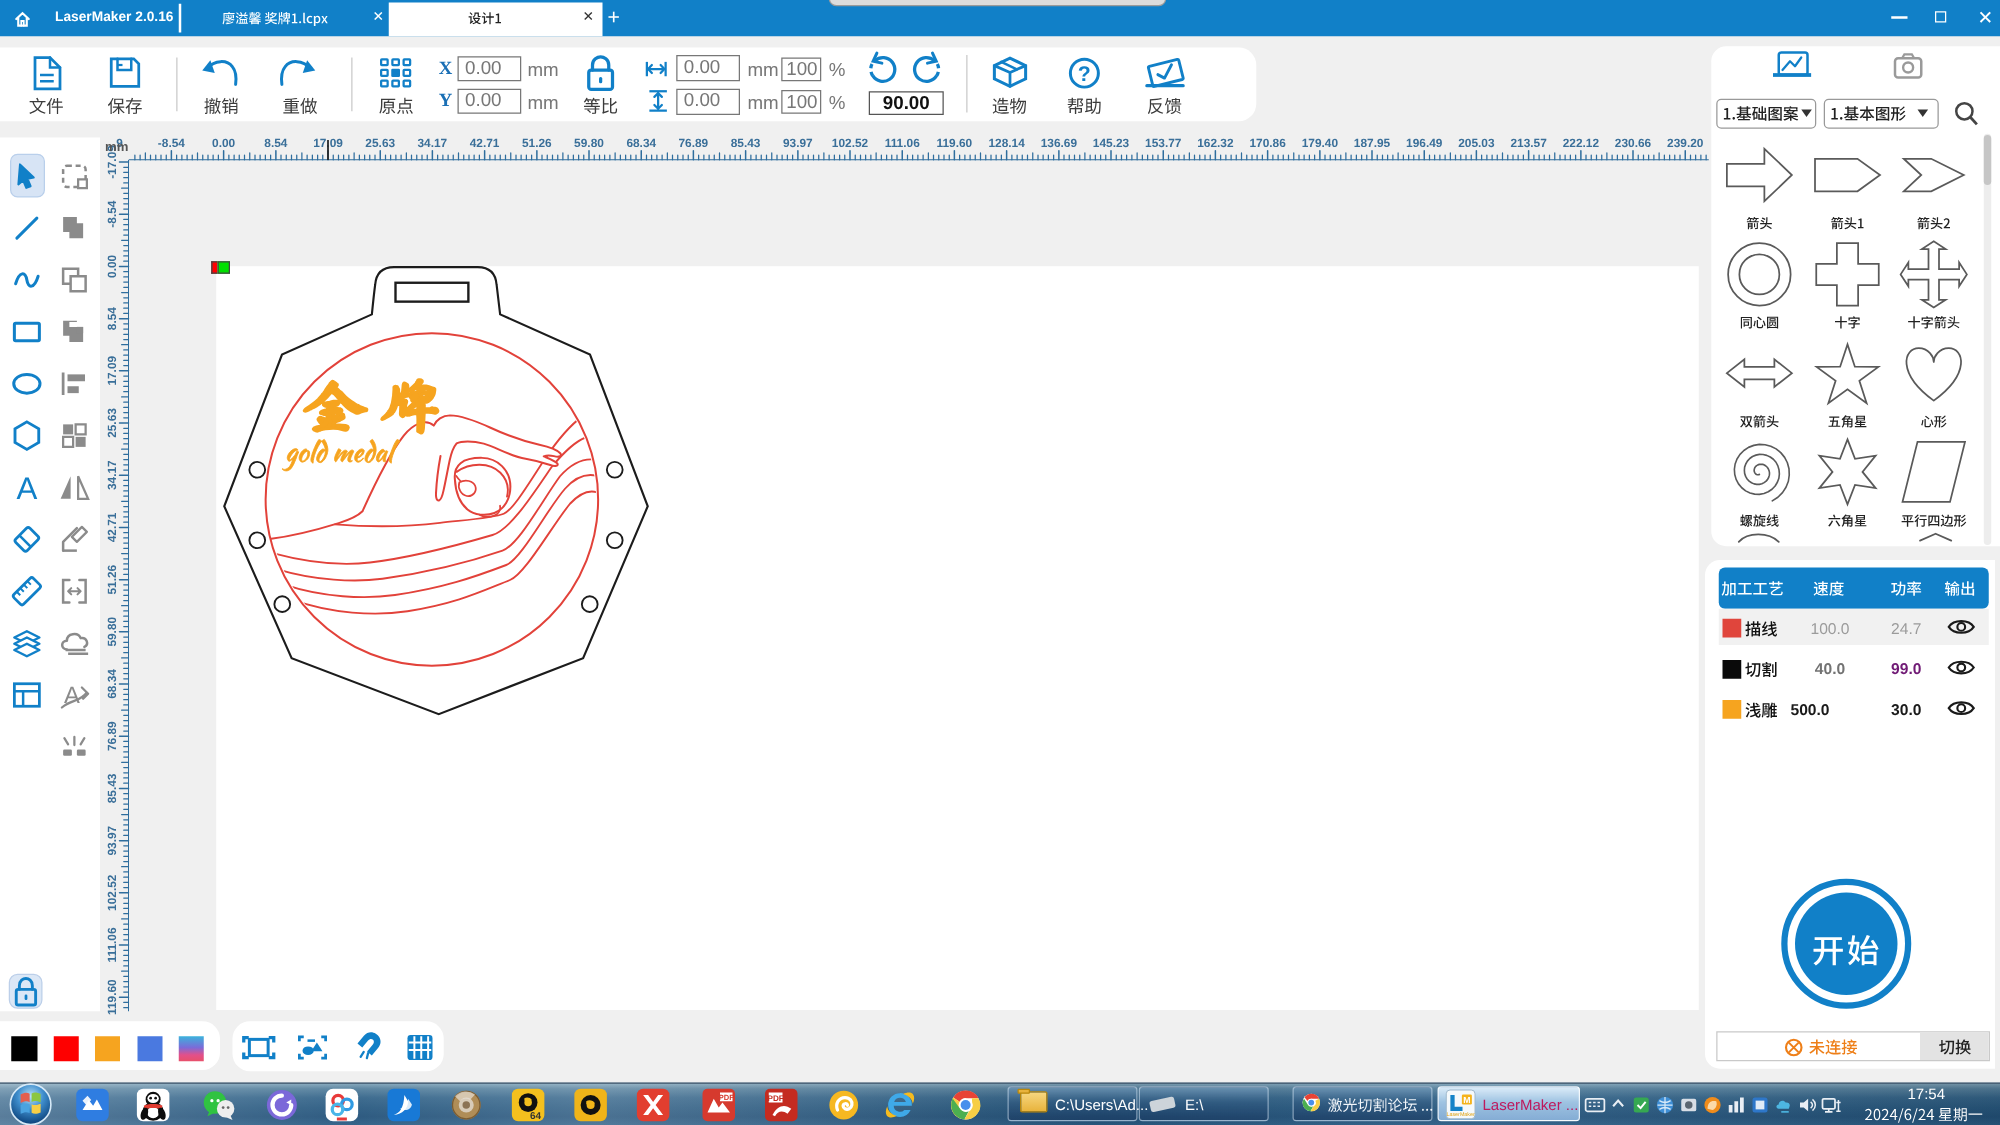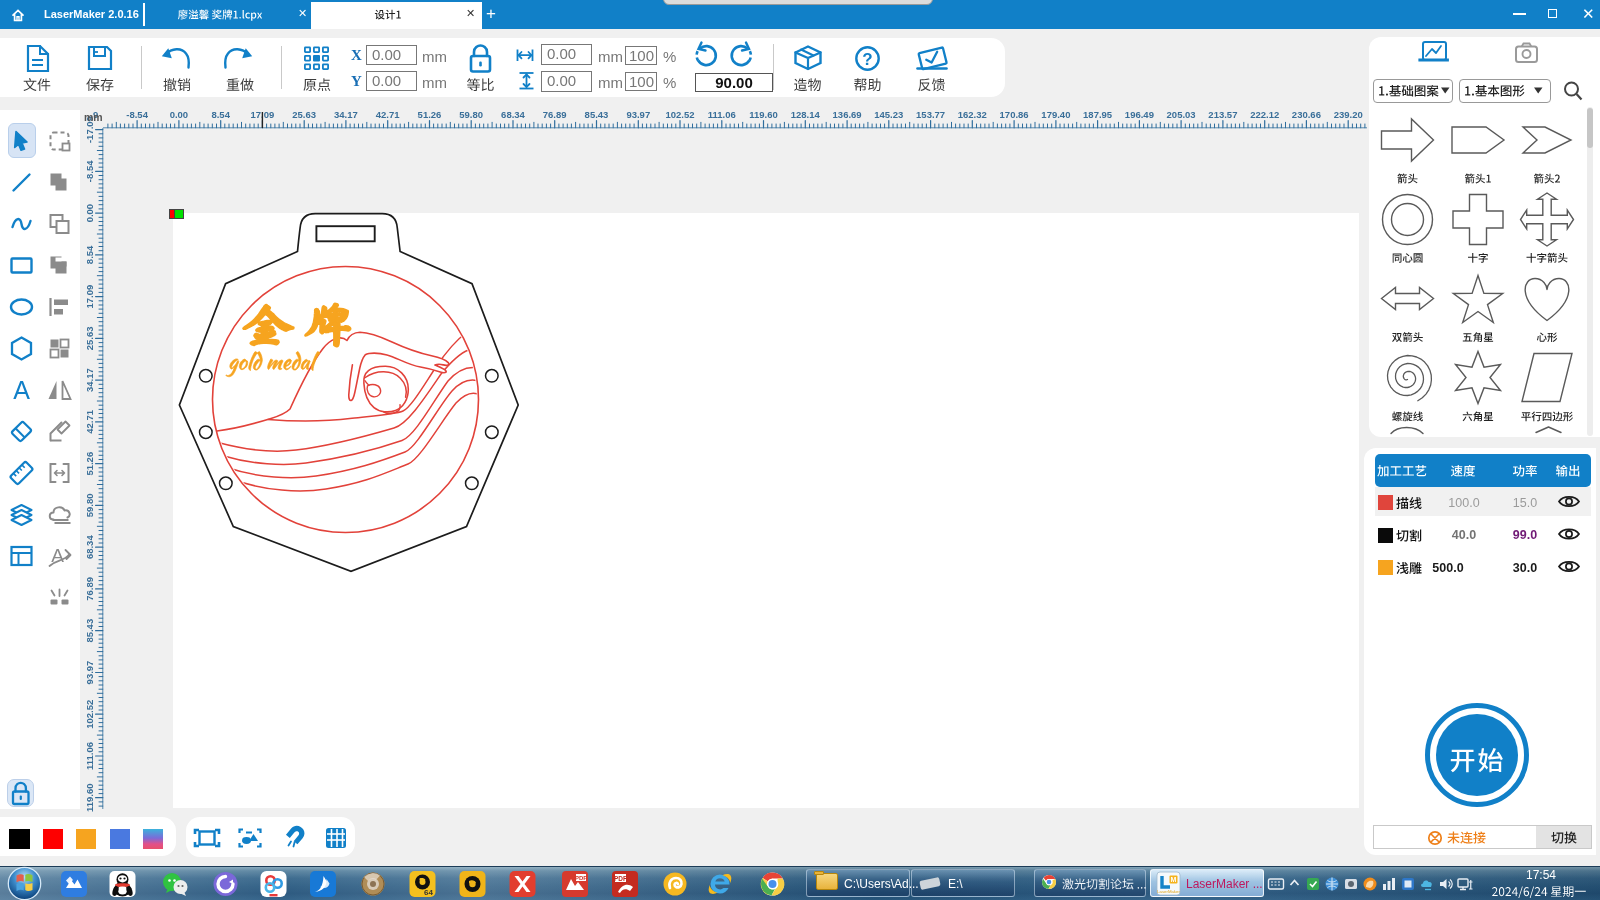--- a/index.html
+++ b/index.html
@@ -57,21 +57,21 @@
 <div class="abs" style="left:422px;top:48px;color:#777;font-size:15px">mm</div>
 <div class="abs" style="left:422px;top:74px;color:#777;font-size:15px">mm</div>
 <div class="inp" style="left:541px;top:44px;width:51px;height:21px">0.00</div>
 <div class="inp" style="left:541px;top:71px;width:51px;height:21px">0.00</div>
 <div class="abs" style="left:598px;top:48px;color:#777;font-size:15px">mm</div>
 <div class="abs" style="left:598px;top:74px;color:#777;font-size:15px">mm</div>
 <div class="inp" style="left:625px;top:46px;width:32px;height:19px;padding-left:3px">100</div>
 <div class="inp" style="left:625px;top:72px;width:32px;height:19px;padding-left:3px">100</div>
 <div class="abs" style="left:663px;top:48px;color:#777;font-size:15px">%</div>
 <div class="abs" style="left:663px;top:74px;color:#777;font-size:15px">%</div>
-<div class="inp" style="left:695px;top:73px;width:78px;height:19px;color:#111;font-weight:bold;text-align:center;padding-left:0;border-color:#555;border-width:1.5px">90.00</div>
+<div class="inp" style="left:695px;top:73px;width:60px;height:19px;color:#111;font-weight:bold;text-align:center;padding-left:0;border-color:#555;border-width:1.5px">90.00</div>
 <div class="abs" id="sidebar"></div>
 <div class="abs" id="selbox"></div>
 <div class="abs" id="lockbox"></div>
 <div class="abs" id="canvas"></div>
 <div class="abs" id="page"></div>
 <div class="abs" id="omr"></div>
 <div class="abs" id="omg"></div>
 <div class="abs" id="swbar1"></div>
 <div class="abs" id="swbar2"></div>
 <div class="abs sw" style="left:9px;top:829px;width:21px;height:20px;background:#000"></div>
@@ -84,21 +84,21 @@
 <div class="abs" style="left:1459px;top:79px;width:92px;height:24px;border:1.5px solid #999;border-radius:4px;background:#fff"></div>
 <div class="abs" id="scrtrack"></div>
 <div class="abs" id="scrthumb"></div>
 <div class="abs" id="procpanel"></div>
 <div class="abs" id="prochdr"></div>
 <div class="abs" id="procrow1"></div>
 <div class="abs sw" style="left:1377.5px;top:495px;background:#e0453c"></div>
 <div class="abs sw" style="left:1377.5px;top:527.5px;background:#0a0a0a"></div>
 <div class="abs sw" style="left:1377.5px;top:560px;background:#f6a41f"></div>
 <div class="num" style="left:1434px;top:495.5px;color:#9b9b9b">100.0</div>
-<div class="num" style="left:1495px;top:495.5px;color:#9b9b9b">15.0</div>
+<div class="num" style="left:1495px;top:495.5px;color:#9b9b9b">24.7</div>
 <div class="num" style="left:1434px;top:528px;color:#737373;font-weight:bold">40.0</div>
 <div class="num" style="left:1495px;top:528px;color:#701a75;font-weight:bold">99.0</div>
 <div class="num" style="left:1418px;top:560.5px;color:#1a1a1a;font-weight:bold">500.0</div>
 <div class="num" style="left:1495px;top:560.5px;color:#1a1a1a;font-weight:bold">30.0</div>
 <div class="abs" id="startring"></div>
 <div class="abs" id="startdisc"></div>
 <div class="abs" id="connbar"></div>
 <div class="abs" style="left:1536px;top:826px;width:55px;height:22px;background:#e3e3e3"></div>
 <div class="abs" id="taskbar"></div>
 <div class="tbtn" style="left:806px;width:104px"></div>

